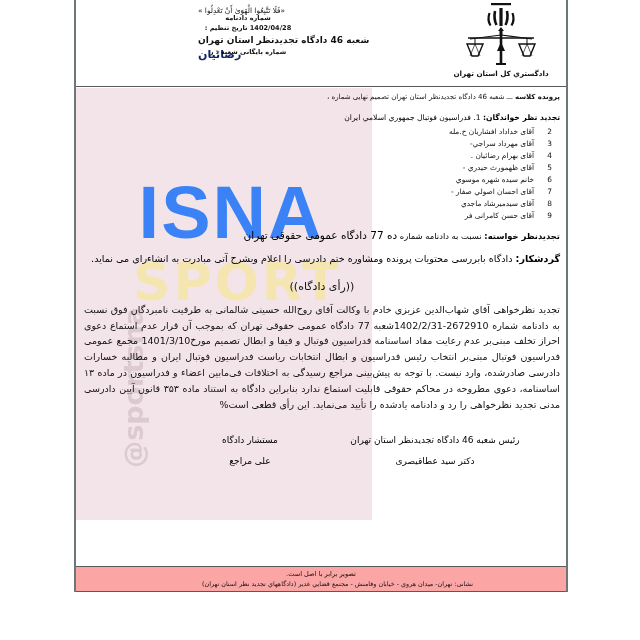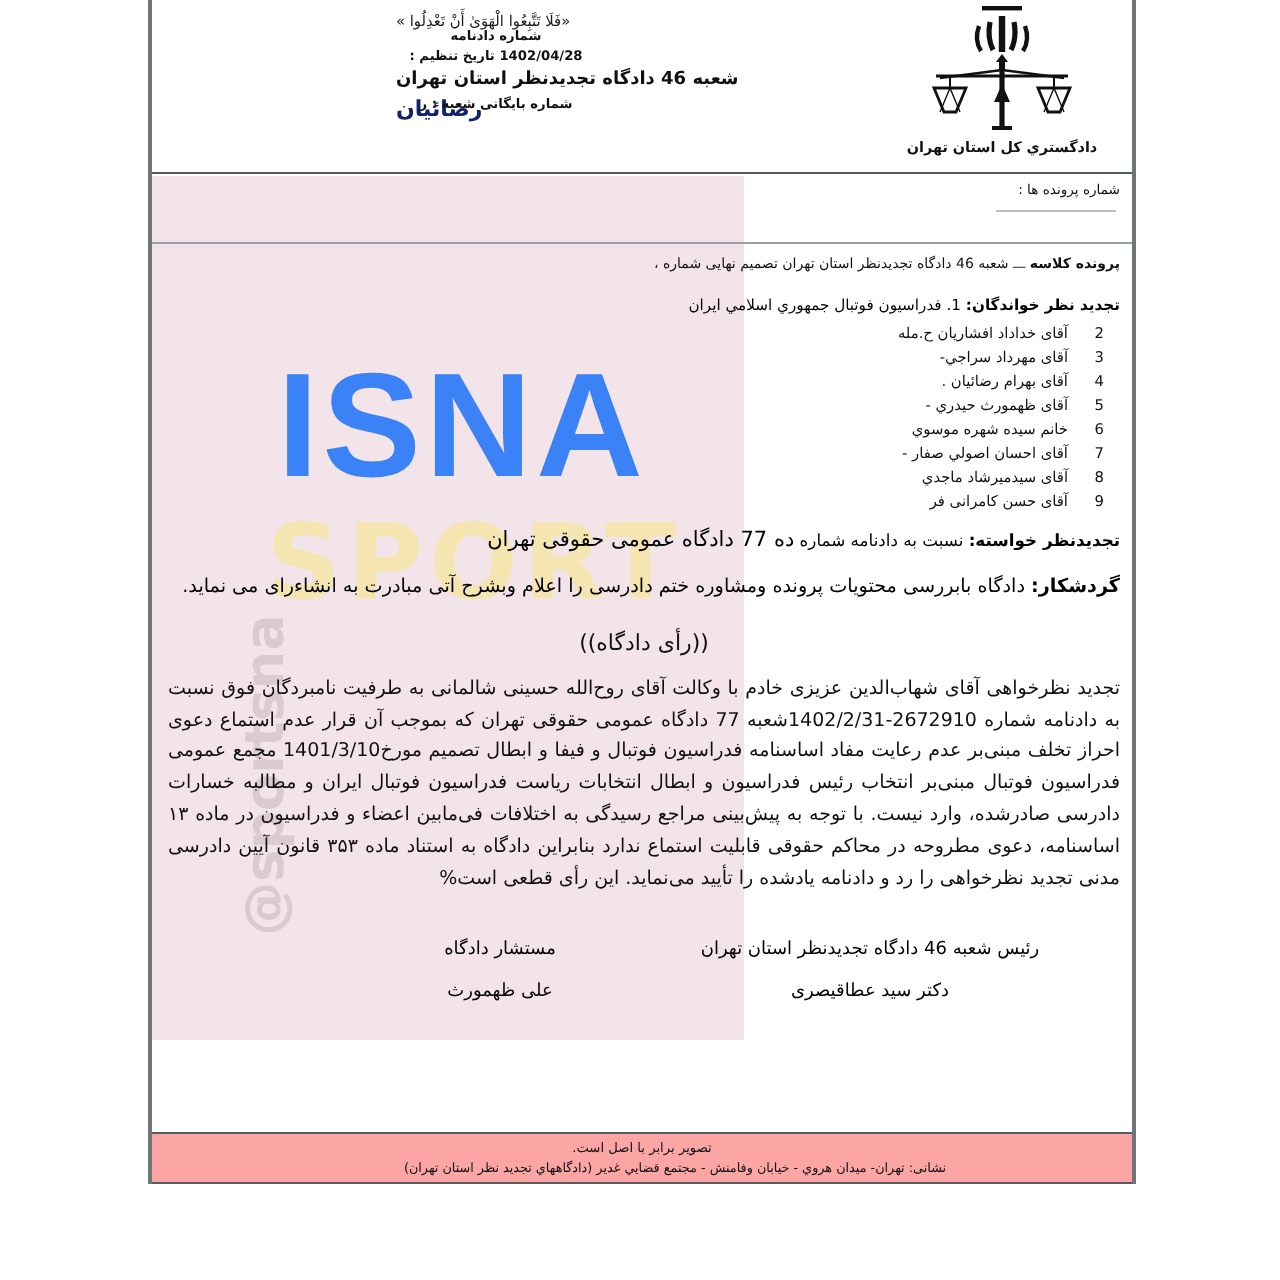--- a/index.html
+++ b/index.html
@@ -246,24 +246,20 @@
         <span>تاریخ تنظیم :</span>
       </div>
       <div class="hl-gap"></div>
       <div class="hl-row">
         <span>شماره بایگانی شعبه :</span>
         <span>ر</span>
       </div>
     </div>
   </div>
 
-  <div class="casebar">
-    <div class="lbl">شماره پرونده ها :</div>
-    <div class="ruleline"></div>
-  </div>
 
   <div class="body">
 
     <div class="line kls">
       <b class="lbl">پرونده كلاسه</b>
       <span class="dots">ـــ</span>
       <span>شعبه 46 دادگاه تجدیدنظر  استان تهران تصمیم نهایی شماره ،</span>
     </div>
 
 
@@ -299,21 +295,21 @@
 
     <div class="para">تجدید نظرخواهی آقای شهاب‌الدین عزیزی خادم با وكالت آقای روح‌الله حسینی شالمانی به طرفیت نامبردگان فوق نسبت به دادنامه شماره 2672910-1402/2/31شعبه 77 دادگاه عمومی حقوقی تهران كه بموجب آن قرار عدم استماع دعوی احراز تخلف مبنی‌بر عدم رعایت مفاد اساسنامه فدراسیون فوتبال و فیفا و ابطال تصمیم مورخ1401/3/10 مجمع عمومی فدراسیون فوتبال مبنی‌بر انتخاب رئیس فدراسیون و ابطال انتخابات ریاست فدراسیون فوتبال ایران و مطالبه خسارات دادرسی صادر‌شده، وارد نیست. با توجه به پیش‌بینی مراجع رسیدگی به اختلافات فی‌مابین اعضاء و فدراسیون در ماده ۱۳ اساسنامه، دعوی مطروحه در محاكم حقوقی قابلیت استماع ندارد بنابراین دادگاه به استناد ماده ۳۵۳ قانون آیین دادرسی مدنی تجدید نظرخواهی را رد و دادنامه ‌یادشده را تأیید می‌نماید. این رأی قطعی است%</div>
 
     <div class="sig">
       <div class="col c-right">
         <div class="role">رئیس شعبه 46 دادگاه تجدیدنظر استان تهران</div>
         <div class="name">دكتر سید عطاقیصری</div>
       </div>
       <div class="col c-left">
         <div class="role">مستشار دادگاه</div>
-        <div class="name">علی ظهمورث</div>
+        <div class="name">علی مراجع</div>
       </div>
     </div>
   </div>
 
   <div class="footer">
     <div class="f1">تصویر برابر با اصل است.</div>
     <div class="f2">
       <span>نشانی:</span>
       <span>تهران- میدان هروي - خیابان وفامنش - مجتمع قضایي غدیر (دادگاههاي تجدید نظر استان تهران)</span>
     </div>

